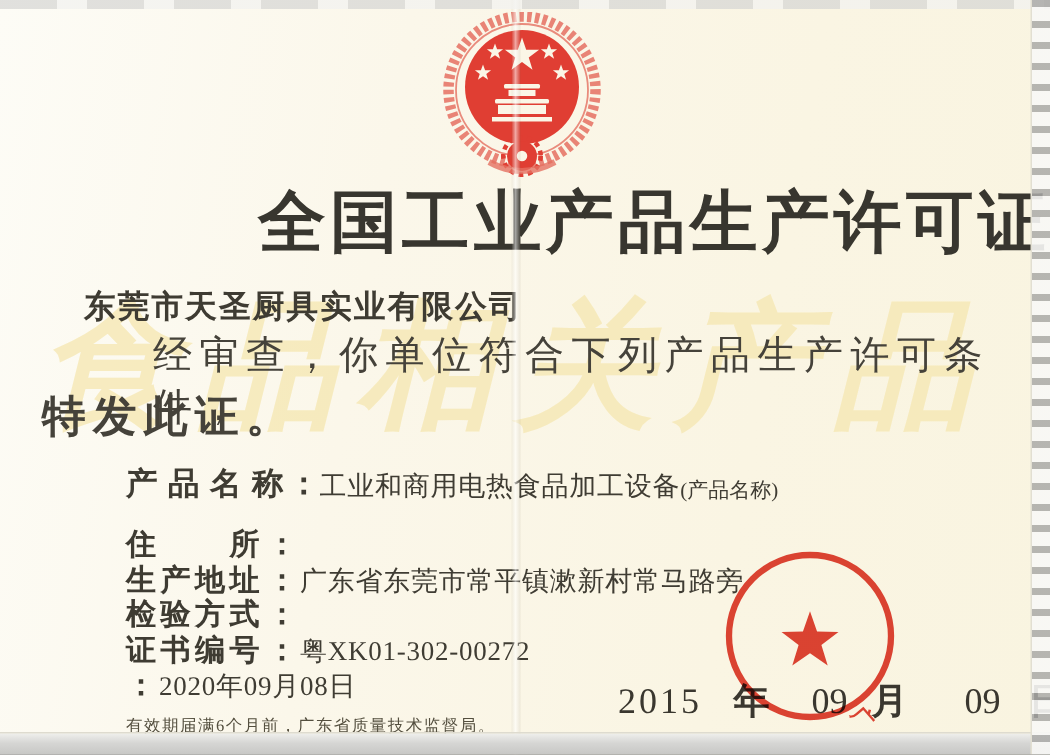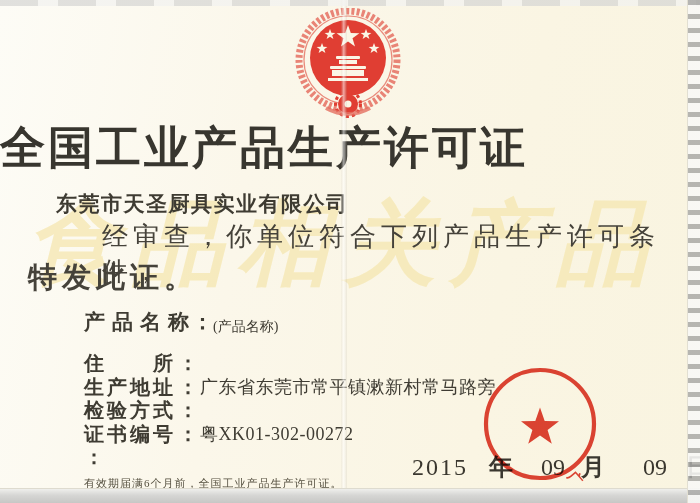--- a/index.html
+++ b/index.html
@@ -42,21 +42,21 @@
     letter-spacing: 14px; white-space: nowrap;
     color: #f6e8b4; opacity: .8; font-style: italic;
   }
 
   
   .emblem { position: absolute; left: 292px; top: 8px; width: 112px; height: 112px; z-index: 2; opacity: .95; }
 
   
   .title {
     position: absolute; top: 118px; left: 0; width: 100%; z-index: 2;
-    text-align: left; font-size: 45px; font-weight: bold;
+    text-align: right; font-size: 45px; font-weight: bold;
     letter-spacing: 3px; color: #38362f;
   }
 
   .company {
     position: absolute; left: 56px; top: 190px; z-index: 2;
     font-size: 21px; font-weight: 600; letter-spacing: 1.5px; color: #3e3b32;
   }
   .stmt1 {
     position: absolute; left: 102px; top: 219px; z-index: 2;
     font-size: 26px; font-weight: normal; letter-spacing: 5px; color: #45423a;
@@ -147,20 +147,21 @@
 
   <div class="title">全国工业产品生产许可证</div>
 
   <div class="company">东莞市天圣厨具实业有限公司</div>
   <div class="stmt1">经审查，你单位符合下列产品生产许可条件，</div>
   <div class="stmt2">特发此证。</div>
 
   <div class="product-row">
     <span class="lbl">产品名称</span>
       <span class="colon">：</span>
+      <span class="val">工业和商用电热食品加工设备</span>
       <span class="note">(产品名称)</span>
   </div>
 
   <div class="fields">
     <div class="field-row">
       <span class="lbl">住　　所</span>
         <span class="colon">：</span>
     </div>
     <div class="field-row">
       <span class="lbl">生产地址</span>
@@ -172,24 +173,25 @@
         <span class="colon">：</span>
         <span class="val"></span>
     </div>
     <div class="field-row">
       <span class="lbl">证书编号</span>
         <span class="colon">：</span>
         <span class="val">粤XK01-302-00272</span>
     </div>
     <div class="field-row">
         <span class="colon">：</span>
-    </div>
-  </div>
-
-  <div class="footnote">有效期届满6个月前，全国工业产品生产许可证。</div>
+        <span class="val">2020年09月08日</span>
+    </div>
+  </div>
+
+  <div class="footnote">有效期届满6个月前，广东省质量技术监督局。</div>
 
   <div class="issue-date">
     <span class="y">2015</span>
     <span class="u1">年</span>
     <span class="m">09</span>
     <span class="u2">月</span>
     <span class="d">09</span>
     <span class="u3">日</span>
   </div>
 

